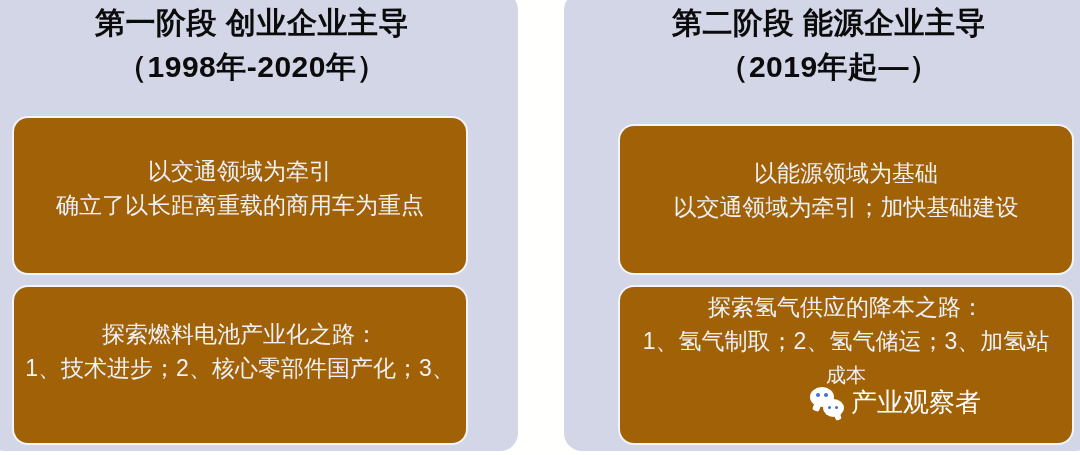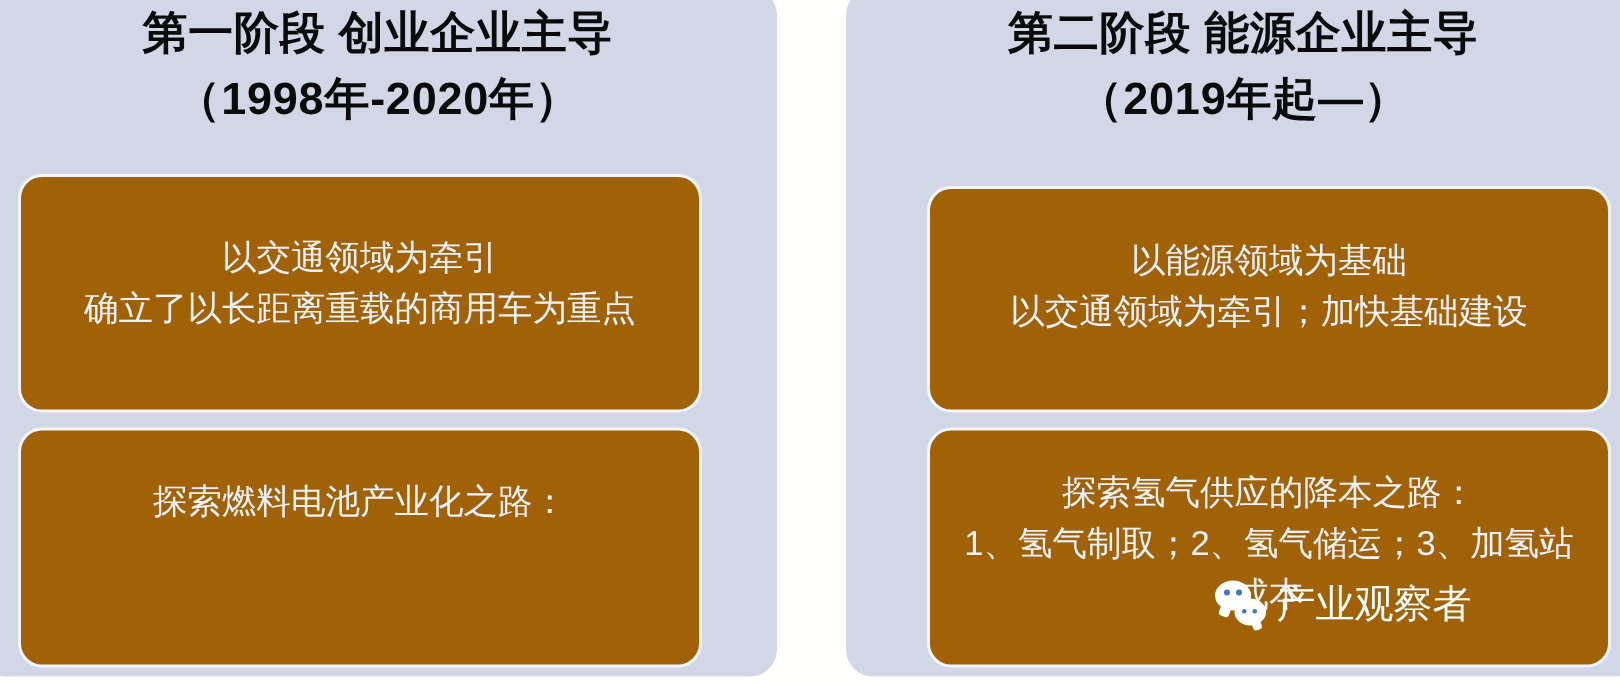--- a/index.html
+++ b/index.html
@@ -110,28 +110,28 @@
     width: 452px;
     height: 147px;
     padding-top: 30px;
   }
 
   .card-r2 {
     left: 620px;
     top: 287px;
     width: 452px;
     height: 156px;
-    padding-top: 24px;
+    padding-top: 3px;
   }
 
   .wm-line {
     position: relative;
     width: 100%;
     text-align: center;
-    font-size: 23px;
+    font-size: 20px;
     line-height: 34px;
     white-space: nowrap;
     color: #EEF1F8;
   }
 
   .watermark {
     position: absolute;
     left: 50%;
     top: 100px;
     transform: translateX(-36px);
@@ -216,20 +216,21 @@
     <div class="panel-title title-sub">（1998年-2020年）</div>
   </div>
 
   <div class="card card-l1">
     <div class="card-line">以交通领域为牵引</div>
     <div class="card-line">确立了以长距离重载的商用车为重点</div>
   </div>
 
   <div class="card card-l2">
     <div class="card-line">探索燃料电池产业化之路：</div>
+    <div class="card-line">1、技术进步；2、核心零部件国产化；3、</div>
   </div>
 
   <div class="panel panel-right">
     <div class="panel-title title-main">第二阶段 能源企业主导</div>
     <div class="panel-title title-sub">（2019年起—）</div>
   </div>
 
   <div class="card card-r1">
     <div class="card-line">以能源领域为基础</div>
     <div class="card-line">以交通领域为牵引；加快基础建设</div>

